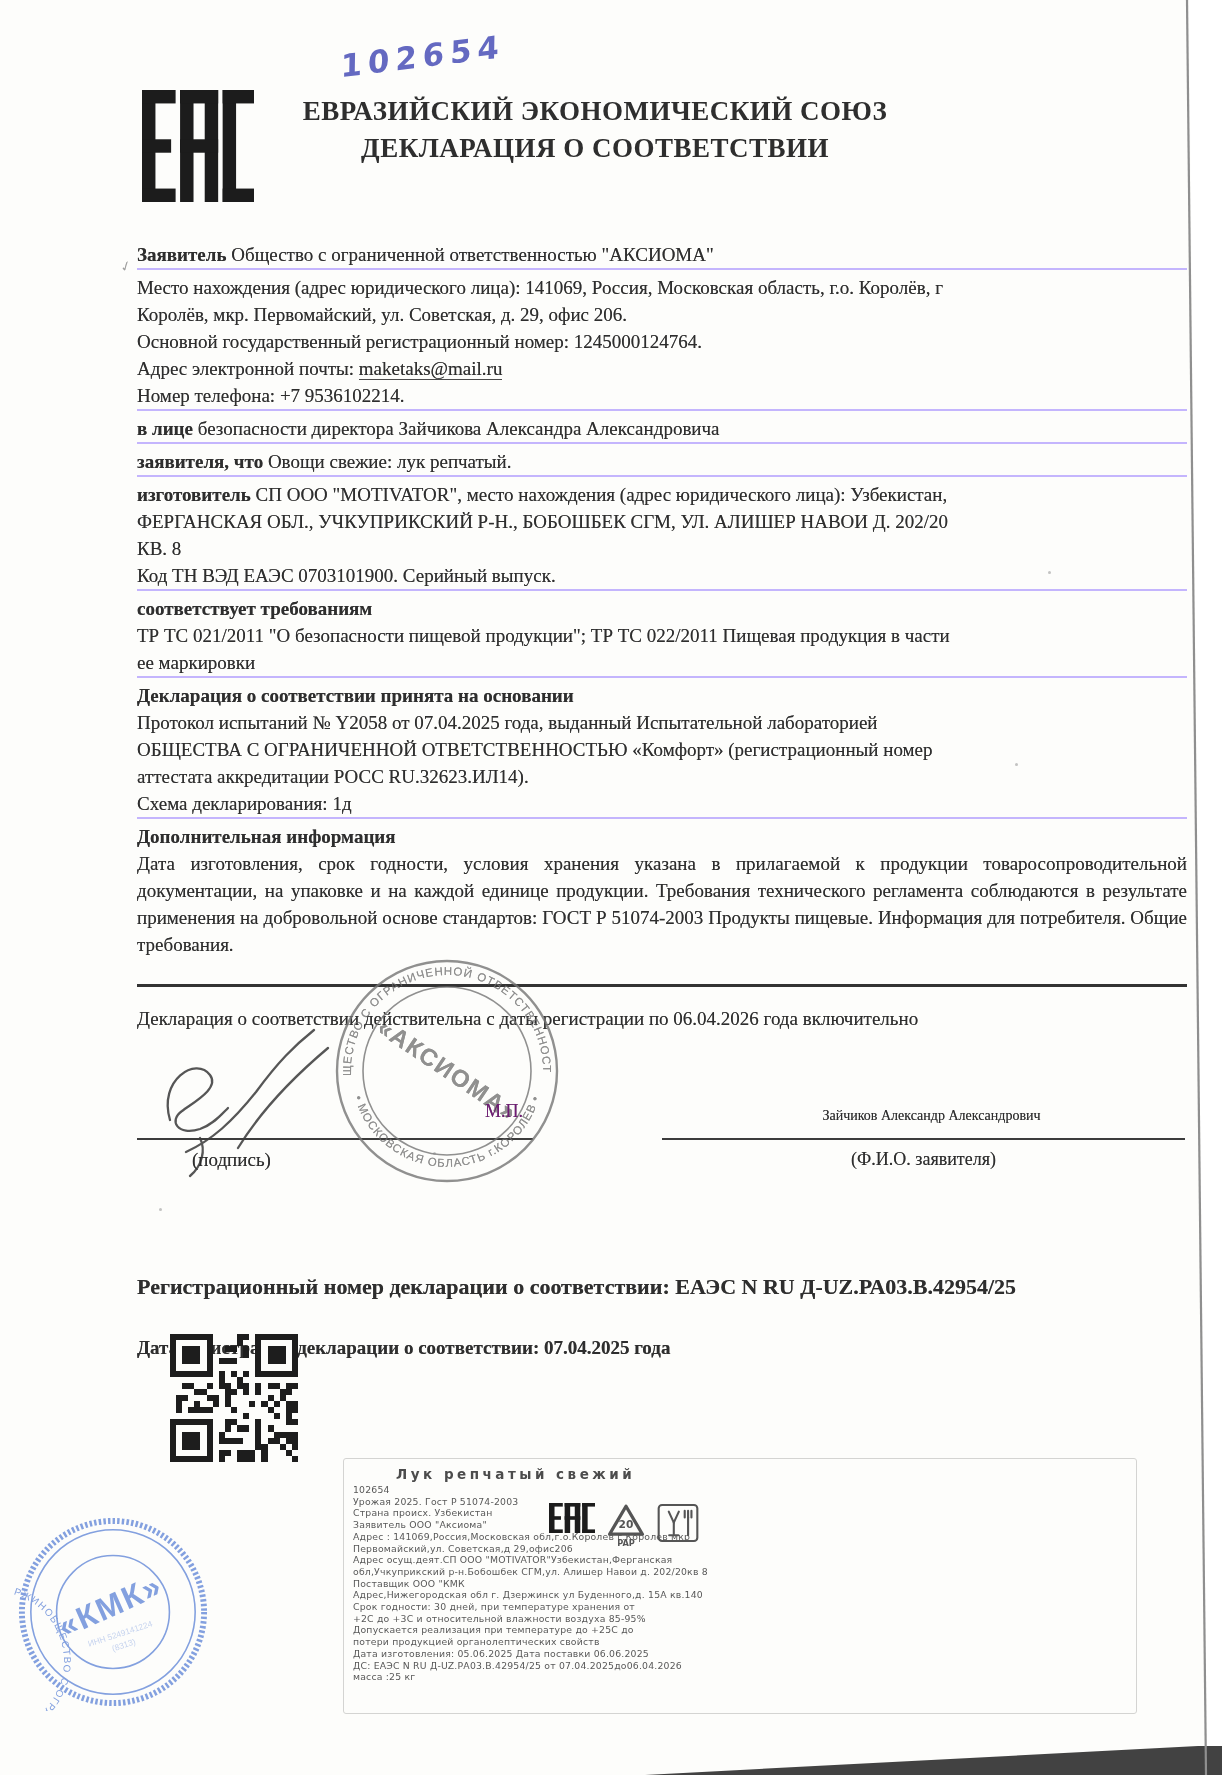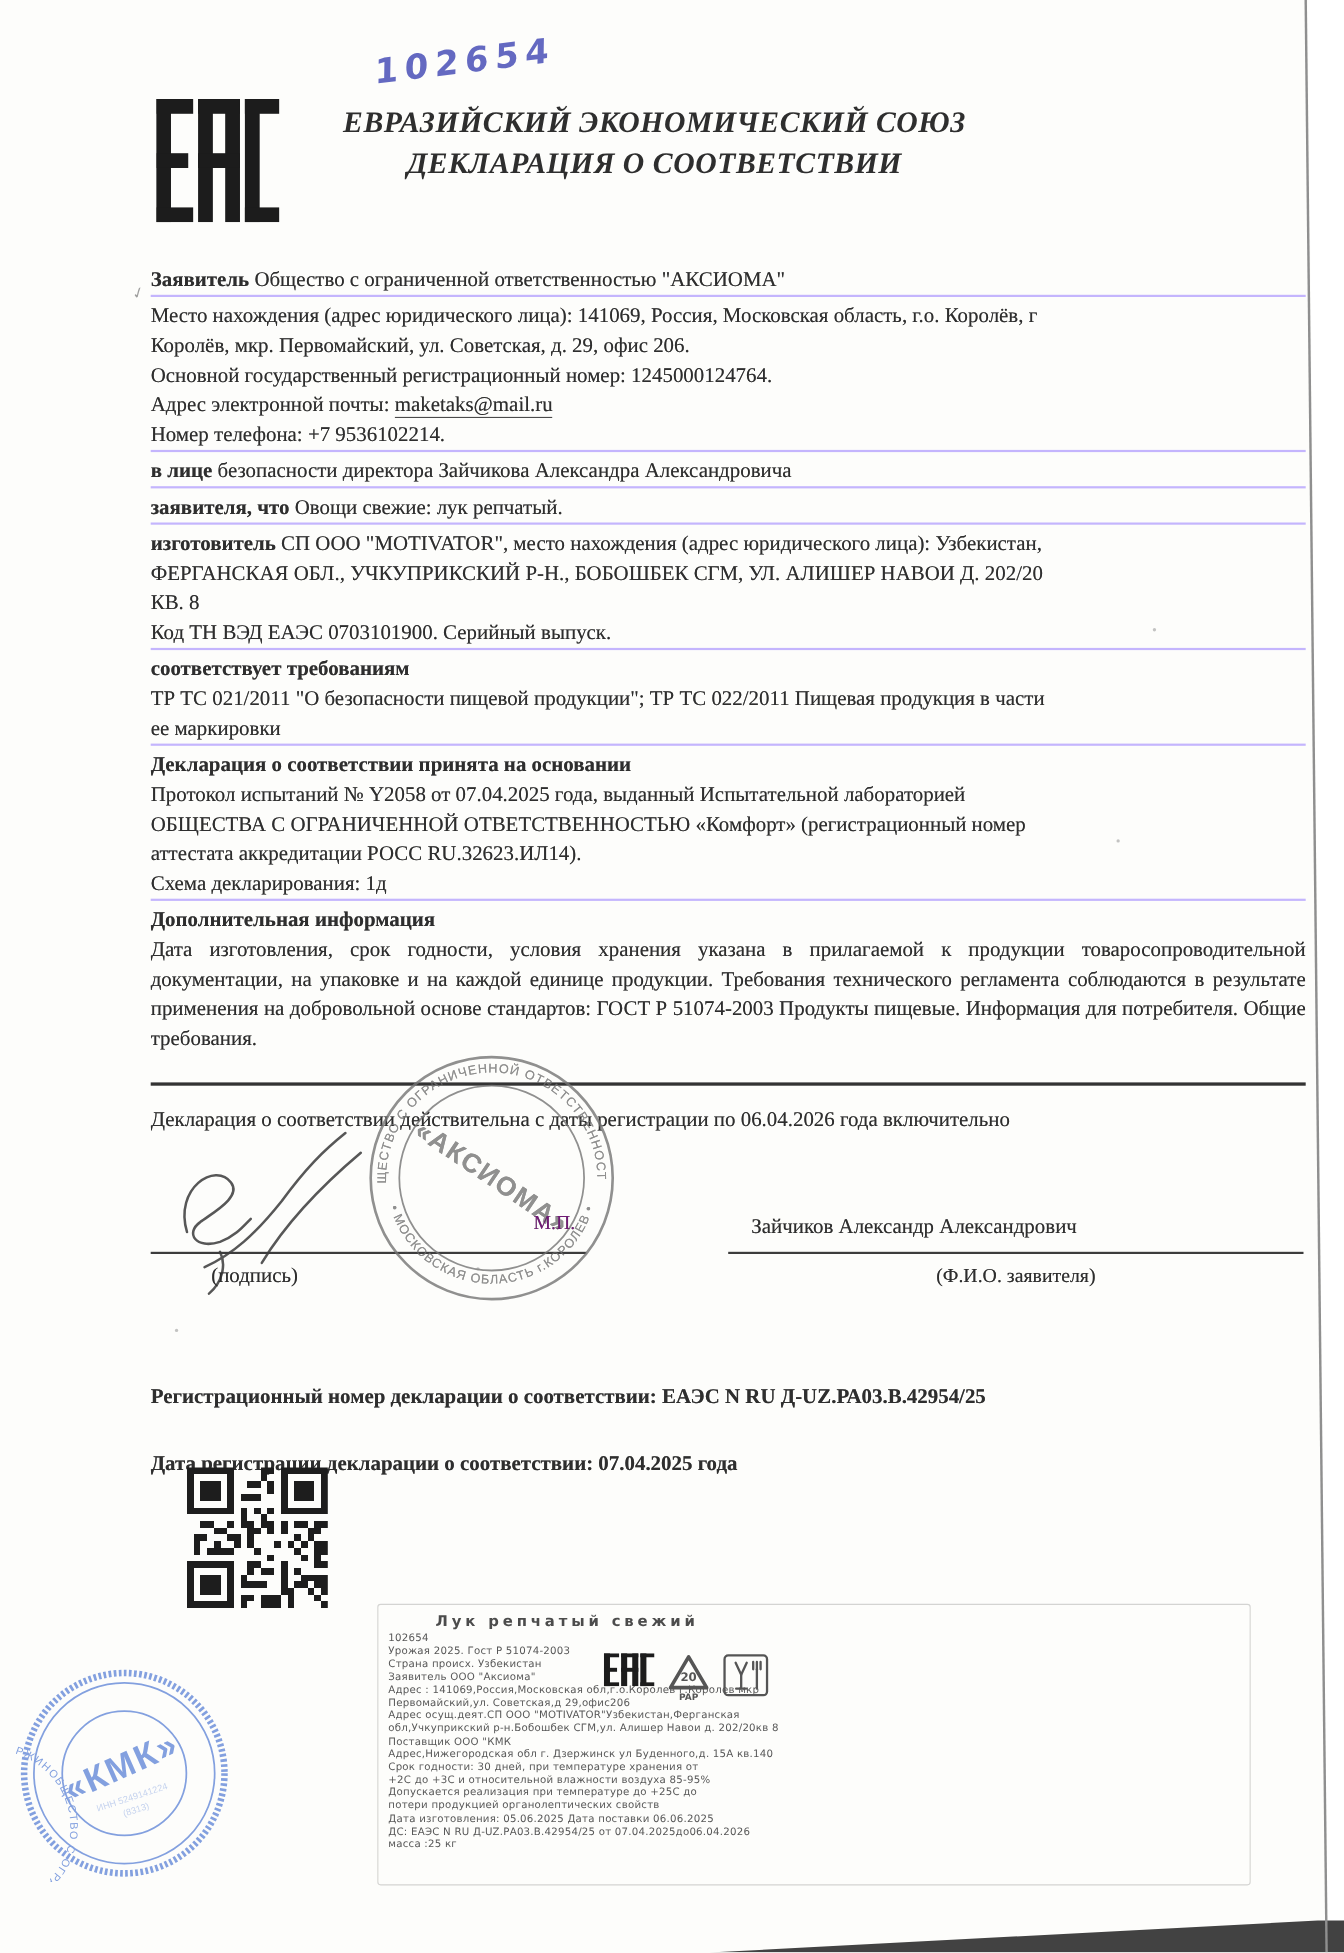--- a/index.html
+++ b/index.html
@@ -4,44 +4,44 @@
 <style>
   html,body{margin:0;padding:0;}
   body{width:1222px;height:1775px;background:#fbfbf9;overflow:hidden;position:relative;
        font-family:"Liberation Serif",serif;color:#2e2e2e;}
   .page{position:absolute;inset:0;background:#fdfdfb;}
   
   .handwritten{position:absolute;left:340px;top:38px;font-family:"DejaVu Sans",sans-serif;
        font-size:31px;font-weight:bold;color:#4a50b8;transform:rotate(-7deg) skewX(-8deg);
        letter-spacing:6px;opacity:.85;}
   .eac-logo{position:absolute;left:142px;top:90px;}
-  .titles{position:absolute;left:255px;top:96px;width:680px;text-align:center;font-style:italic;}
+  .titles{position:absolute;left:255px;top:96px;width:680px;text-align:center;}
   .titles .t1{font-size:27px;font-weight:bold;letter-spacing:.5px;}
   .titles .t2{font-size:27px;font-weight:bold;letter-spacing:.5px;margin-top:6px;}
   
   .content{position:absolute;left:137px;top:241px;width:1050px;font-size:19px;line-height:27px;
        text-shadow:0 0 .5px rgba(45,45,45,.6);}
   .sec{border-bottom:2px solid #c4b5fd;padding-bottom:0;margin-bottom:4px;}
   .b{font-weight:bold;}
   .ml{white-space:pre-line;}
   .jst{text-align:justify;text-align-last:left;}
   .u{border-bottom:1.2px solid #4a4a4a;}
   .addl{margin-bottom:26px;}
   .validity{border-top:3px solid #333;padding-top:18px;font-weight:normal;}
   
   .sigblock{position:relative;height:192px;margin-top:4px;}
   .sig-svg{position:absolute;left:5px;top:-18px;}
   .line-left{position:absolute;left:0;top:102px;width:396px;border-top:2px solid #3c3c3c;}
   .line-right{position:absolute;left:525px;top:102px;width:523px;border-top:2px solid #3c3c3c;}
   .sign-caption{position:absolute;left:55px;top:110px;font-size:19px;}
   .mp-mark{position:absolute;left:348px;top:62px;font-size:18px;color:#701a75;}
-  .fio-name{position:absolute;left:546px;top:66px;width:523px;text-align:left;font-size:19px;}
+  .fio-name{position:absolute;left:533px;top:66px;width:523px;text-align:center;font-size:14px;}
   .fio-caption{position:absolute;left:525px;top:110px;width:523px;text-align:center;font-size:18px;}
   .stamp-aksioma{position:absolute;left:185px;top:-90px;opacity:.8;filter:blur(.3px);}
-  .regline1{margin-top:28px;font-weight:bold;font-size:19px;}
+  .regline1{margin-top:45px;font-weight:bold;font-size:22px;}
   .regline2{margin-top:34px;font-weight:bold;font-size:19px;}
   
   .qr{position:absolute;left:170px;top:1334px;}
   
   .plabel{position:absolute;left:343px;top:1458px;width:792px;height:254px;
        border:1.5px solid #d4d4d2;border-radius:3px;font-family:"DejaVu Sans",sans-serif;color:#585858;}
   .plabel .ptitle{margin:7px 0 2px 52px;font-size:13.5px;font-weight:bold;letter-spacing:3.5px;color:#4c4c4c;}
   .plabel .plines{margin-left:9px;font-size:9.3px;line-height:11.7px;letter-spacing:.2px;white-space:pre-line;}
   .plabel .icons{position:absolute;left:205px;top:44px;display:flex;gap:10px;align-items:flex-start;}
   

